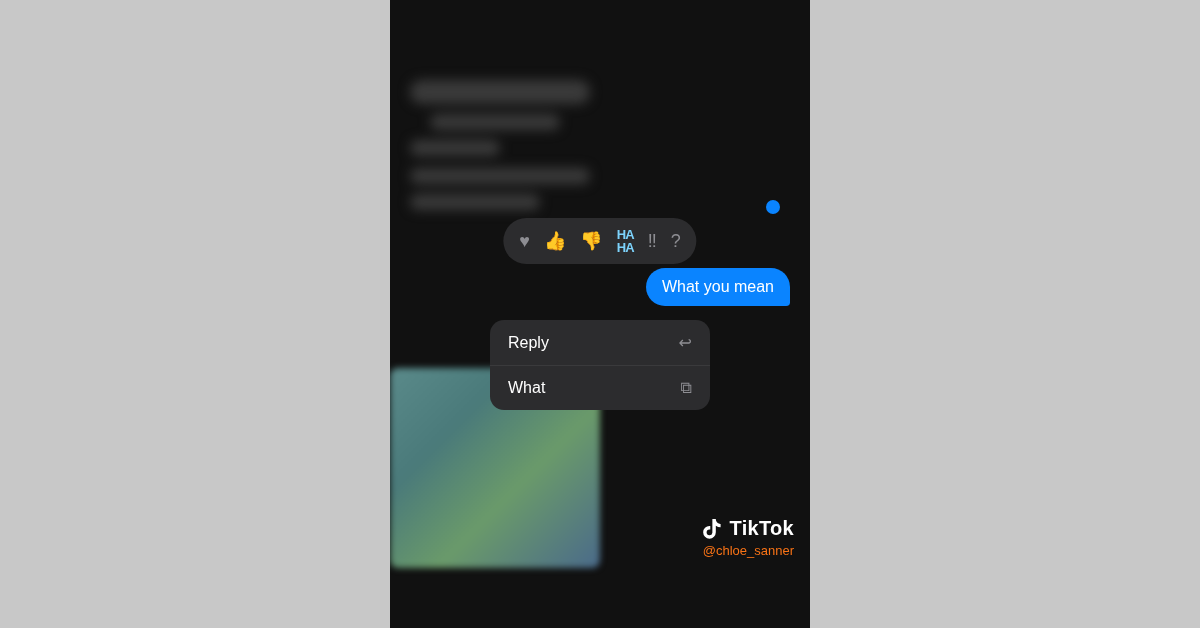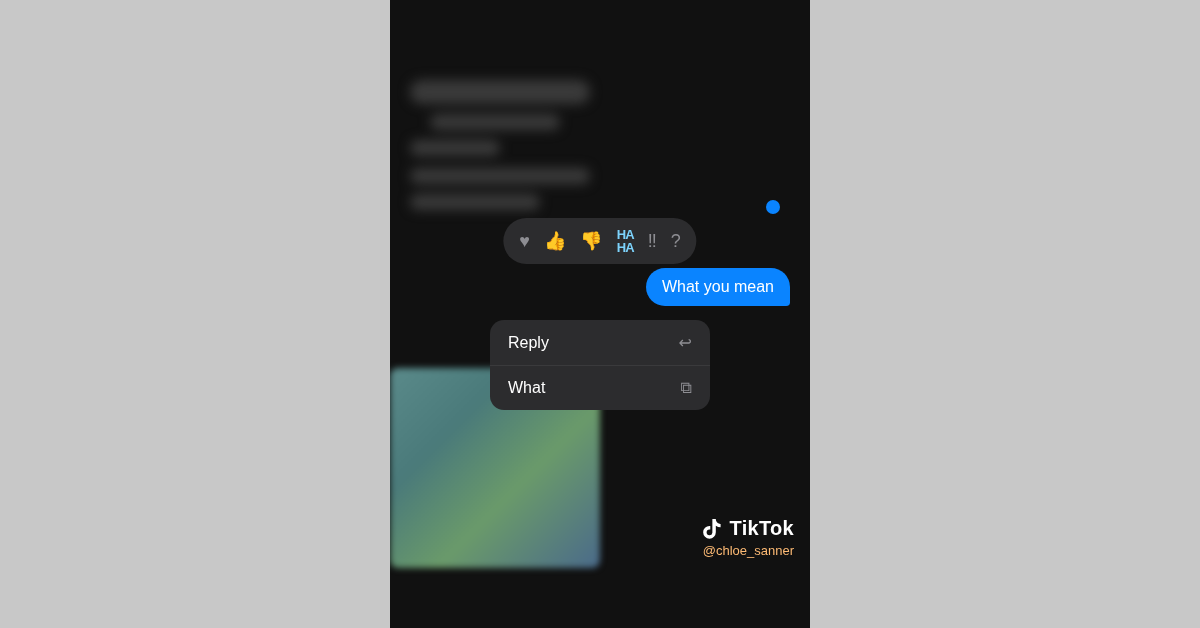--- a/index.html
+++ b/index.html
@@ -178,21 +178,21 @@
     }
 
     .tiktok-text {
       color: #fff;
       font-size: 20px;
       font-weight: 700;
       letter-spacing: 0.3px;
     }
 
     .tiktok-handle {
-      color: #fdba74;
+      color: #f97316;
       font-size: 13px;
       margin-top: 2px;
     }
   </style>
 </head>
 <body>
 
 <div class="phone-container">
 
   <div class="chat-background"></div>

